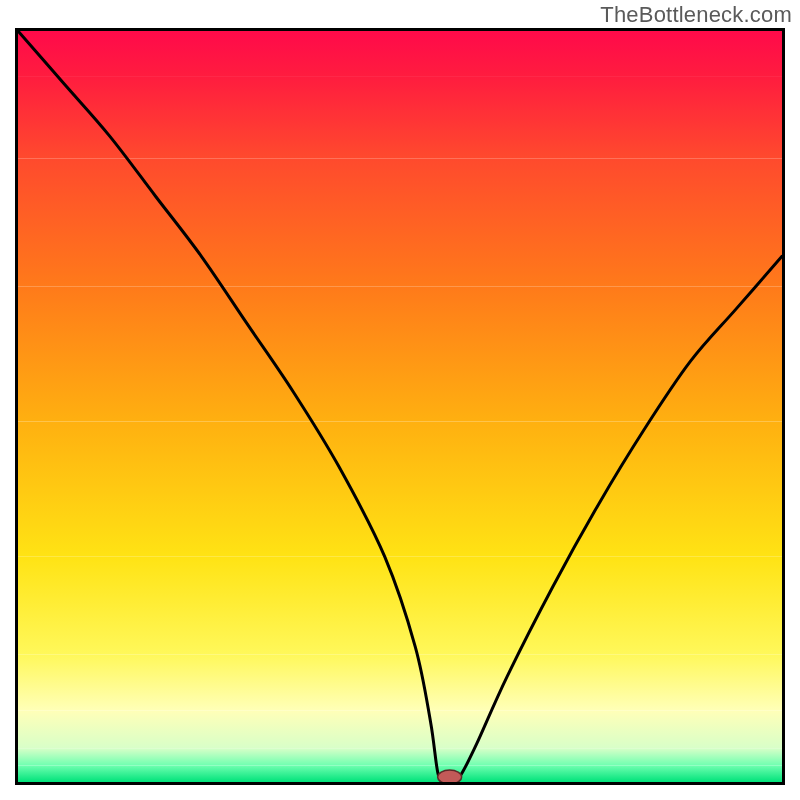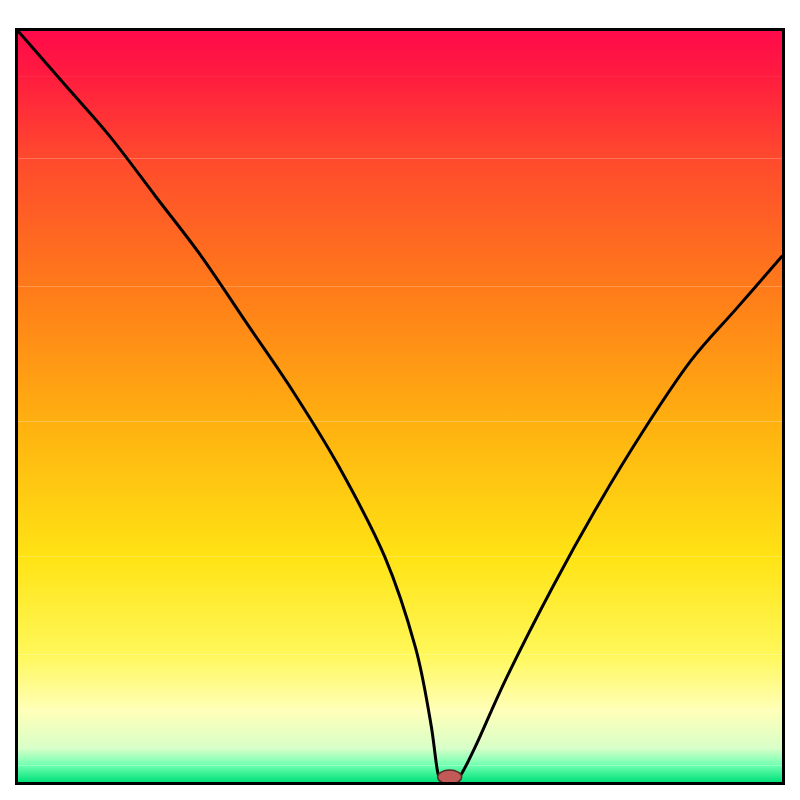--- a/index.html
+++ b/index.html
@@ -40,20 +40,21 @@
     position: absolute;
     left: 0;
     top: 0;
   }
 </style>
 </head>
 <body>
 
 <div class="stage">
 
+  <div class="watermark">TheBottleneck.com</div>
 
   <div class="plot-frame">
     <svg class="bg" width="764" height="751" viewBox="0 0 764 751" preserveAspectRatio="none">
       <defs id="grad-defs">
           <linearGradient id="g0" x1="0" x2="0" y1="0" y2="1">
             <stop offset="0%" stop-color="#ff0a4a"></stop>
             <stop offset="100%" stop-color="#ff1c3f"></stop>
           </linearGradient>
           <linearGradient id="g1" x1="0" x2="0" y1="0" y2="1">
             <stop offset="0%" stop-color="#ff1c3f"></stop>

